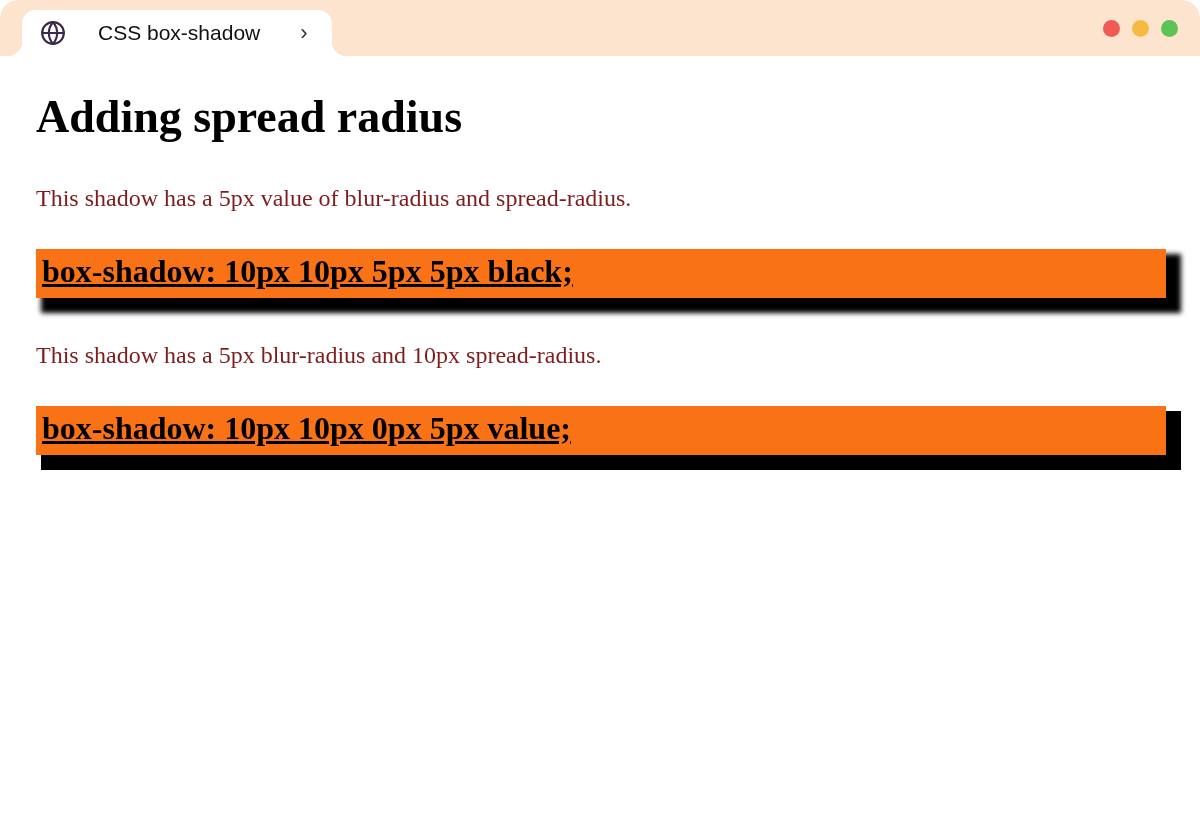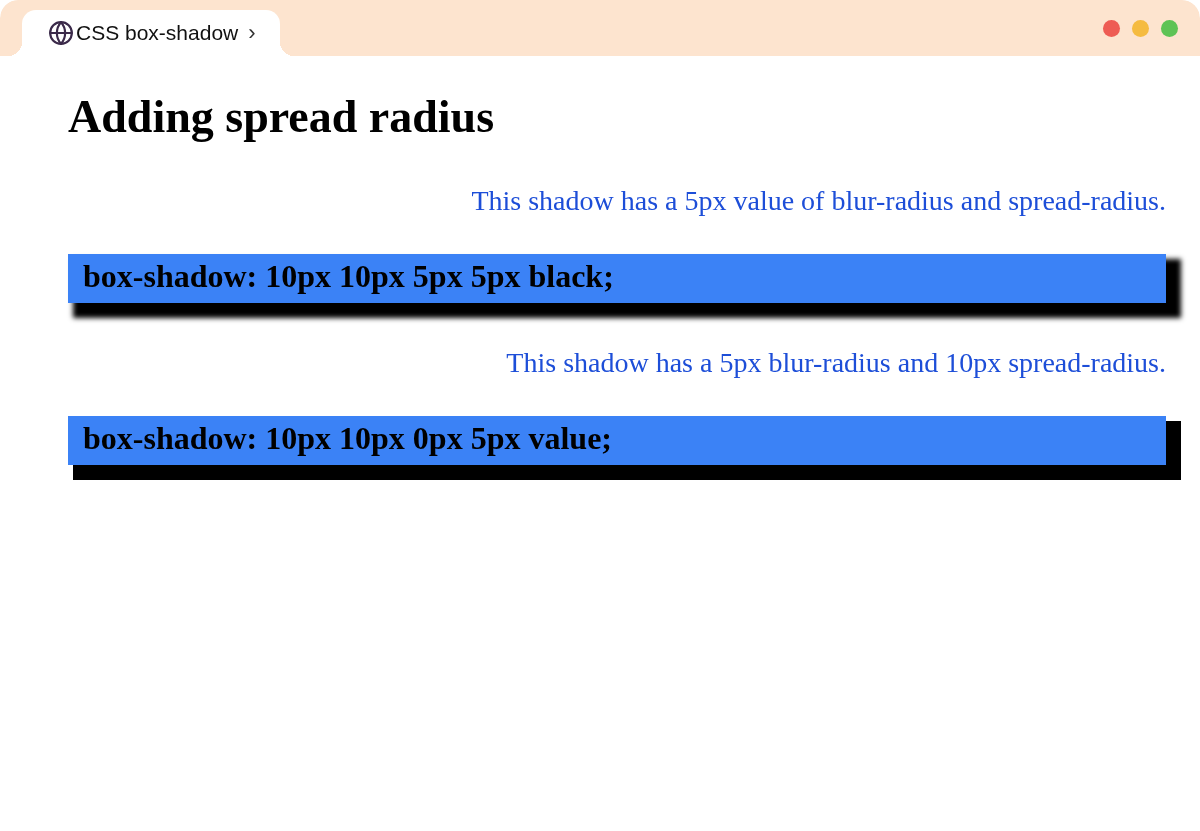--- a/index.html
+++ b/index.html
@@ -30,22 +30,22 @@
     height: 100%;
     padding-left: 22px;
   }
   .tab {
     background: #ffffff;
     height: 46px;
     border-top-left-radius: 14px;
     border-top-right-radius: 14px;
     display: flex;
     align-items: center;
-    gap: 2px;
-    padding: 0 24px 0 26px;
+    gap: 32px;
+    padding: 0 24px 0 18px;
     font-family: -apple-system, "Segoe UI", Arial, sans-serif;
     font-size: 21px;
     font-weight: 500;
     color: #111;
     position: relative;
   }
   .tab::before, .tab::after {
     content: "";
     position: absolute;
     bottom: 0;
@@ -73,42 +73,41 @@
     height: 17px;
     border-radius: 50%;
   }
   .dot.red    { background: #ee5c54; }
   .dot.yellow { background: #f5bb40; }
   .dot.green  { background: #5ec355; }
 
   
   .page {
     padding: 16px 34px 40px 36px;
-    margin-left: 32px;
   }
   h1.page-title {
     font-size: 46px;
     font-weight: 700;
     margin: 18px 0 40px 0;
     color: #000;
   }
   p.desc {
-    font-size: 28px;
-    color: #1d4ed8;
+    font-size: 24px;
+    color: #7f1d1d;
     margin: 16px 0 36px 0;
     line-height: 1.25;
-    text-align: right;
   }
   .example {
-    background: #3b82f6;
+    background: #f97316;
     font-size: 32px;
     font-weight: 700;
     color: #000;
-    padding: 4px 2px 8px 15px;
+    padding: 4px 2px 8px 6px;
     margin-bottom: 42px;
+    text-decoration: underline;
   }
   .ex1 { box-shadow: 10px 10px 5px 5px black; }
   .ex2 { box-shadow: 10px 10px 5px 10px black; }
   .ex3 { box-shadow: 10px 10px 0px 5px black; }
 </style>
 </head>
 <body>
 
 <div class="chrome">
   <div class="tab-wrap">

